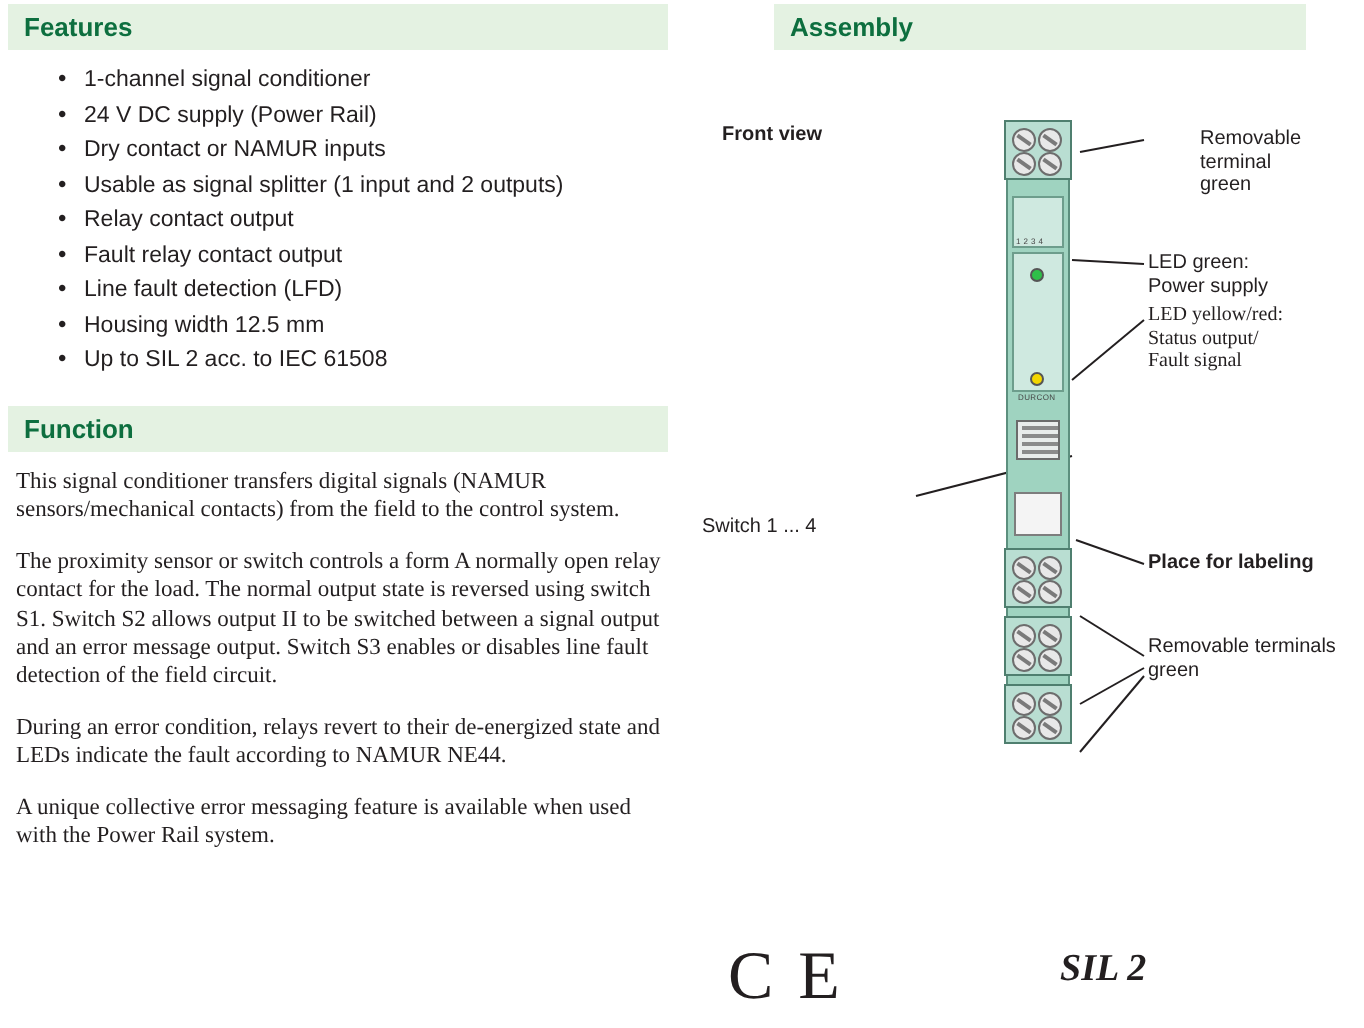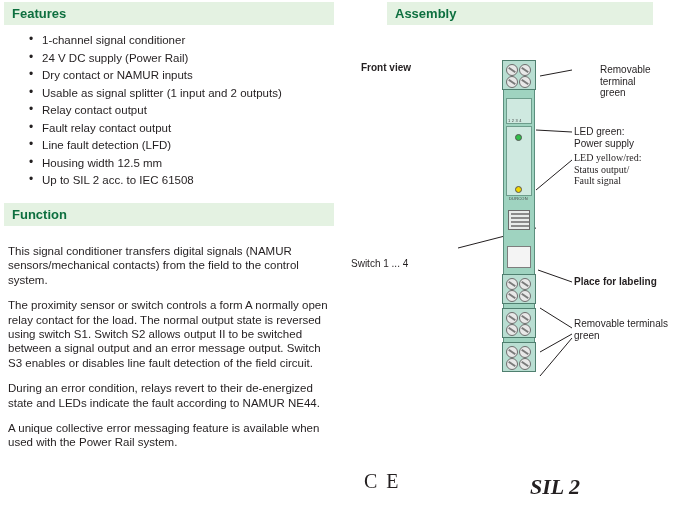--- a/index.html
+++ b/index.html
@@ -70,22 +70,23 @@
   }
   #function-head {
     position: absolute;
     left: 4px;
     top: 203px;
     width: 330px;
   }
   .func-body {
     position: absolute;
     left: 8px;
-    top: 244px;
+    top: 234px;
     width: 326px;
+    font-family: Liberation Serif, serif;
   }
   .func-body p {
     margin: 0 0 11px 0;
     font-size: 11.5px;
     line-height: 14.4px;
     text-align: left;
   }
   
   .right-col {
     position: absolute;
@@ -218,30 +219,30 @@
     top: 0;
     width: 342px;
     height: 514px;
     pointer-events: none;
   }
   
   .ce-mark {
     position: absolute;
     left: 24px;
     top: 470px;
-    font-size: 20px;
+    font-size: 34px;
     font-family: "Liberation Serif", serif;
     letter-spacing: 2px;
     color: #231f20;
   }
   .sil-mark {
     position: absolute;
     left: 190px;
     top: 474px;
-    font-size: 22px;
+    font-size: 19px;
     font-weight: bold;
     font-style: italic;
     font-family: "Liberation Serif", serif;
     color: #231f20;
   }
 </style>
 </head>
 <body>
 
 <div class="page">

